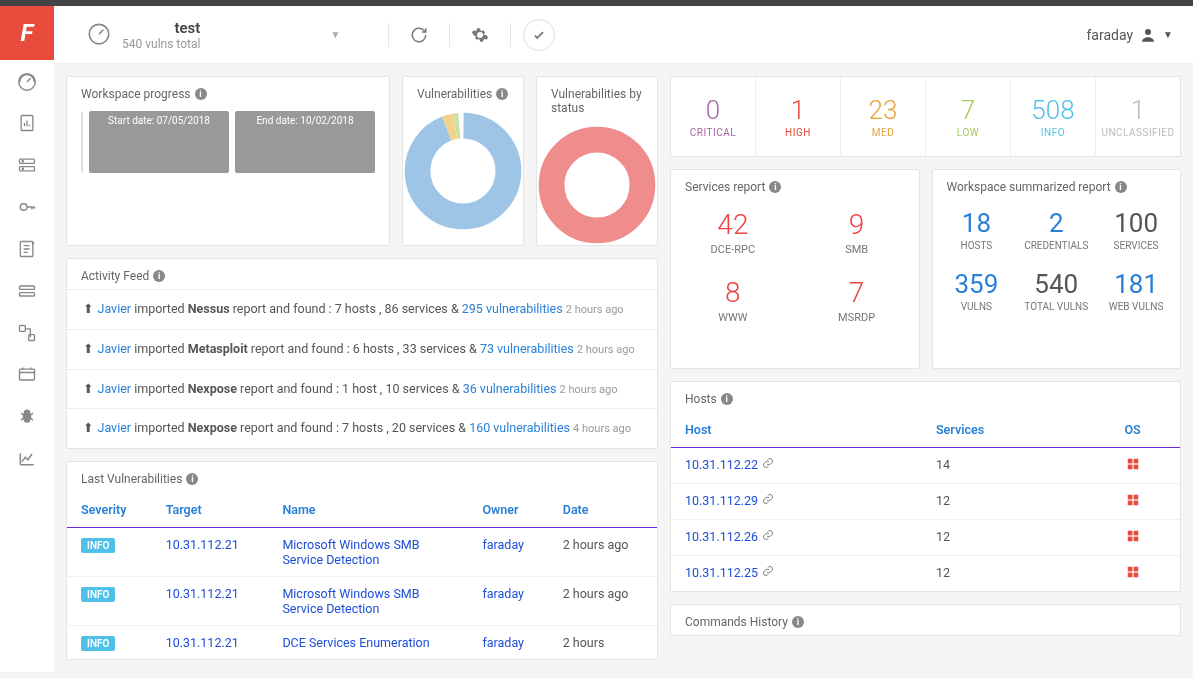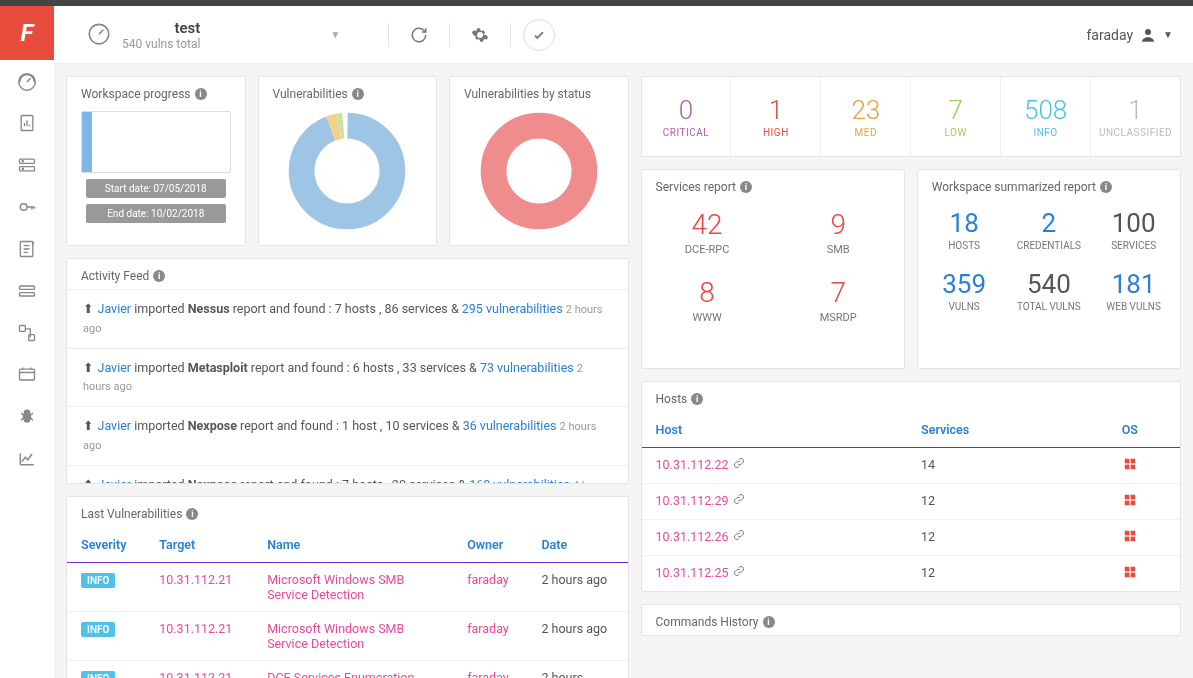--- a/index.html
+++ b/index.html
@@ -23,21 +23,21 @@
 .header-right { margin-left: auto; display: flex; align-items: center; gap: 6px; color: #555; cursor: pointer; font-size: 14px;}
 .content { display: flex; gap: 12px; padding: 12px; background: #f5f5f5; }
 .col { display: flex; flex-direction: column; gap: 12px; }
 .col-left { flex: 1.02; }
 .col-right { flex: 0.98; }
 .panel { background: #fff; border: 1px solid #e4e4e4; border-radius: 2px; }
 .panel-title { font-size: 12px; color: #666; padding: 10px 14px 6px; display: flex; align-items: center; gap: 4px; }
 .info-icon { display: inline-flex; width: 12px; height: 12px; border-radius: 50%; background: #888; color: #fff; font-size: 9px; align-items: center; justify-content: center; font-weight: bold; font-style: normal;}
 .row-panels { display: flex; gap: 12px; }
 .row-panels .panel { flex: 1; height: 170px; }
-.ws-prog-body { padding: 4px 14px 14px; display:flex; flex-direction:column; gap:6px;}
+.ws-prog-body { padding: 4px 14px 14px; display:flex; flex-direction:row; gap:6px;}
 .prog-bar { height: 62px; border: 1px solid #ddd; border-radius: 2px; display:flex;}
 .prog-fill { width: 7%; background: #7eb6e8; }
 .date-pill { background: #999; color: #fff; font-size: 10px; text-align: center; padding: 4px; border-radius: 2px; width: 140px; margin: 0 auto;}
 .donut-wrap { display: flex; justify-content: center; padding-top: 4px; }
 .stats-row { display: flex; background: #fff; border: 1px solid #e4e4e4; }
 .stat { flex: 1; text-align: center; padding: 18px 4px; border-right: 1px solid #f0f0f0; }
 .stat:last-child { border-right: none; }
 .stat-num { font-size: 26px; font-weight: 300; }
 .stat-lbl { font-size: 10px; letter-spacing: 0.5px; margin-top: 2px; }
 .c-critical { color: #a864a8; }
@@ -59,21 +59,21 @@
 .sum-lbl { font-size: 10px; color: #777; margin-top: 2px; }
 .c-link { color: #2980d6; }
 .feed-body { max-height: 194px; overflow-y: auto; }
 .feed-item { padding: 10px 16px; border-top: 1px solid #eee; font-size: 12.5px; color: #555; line-height: 1.5; }
 .feed-item .fi-icon { color: #555; margin-right: 4px;}
 .feed-item a { color: #2980d6; text-decoration: none; }
 .feed-item .ago { color: #999; font-size: 11px; }
 .host-table, .vuln-table { width: 100%; border-collapse: collapse; }
 .host-table th, .vuln-table th { text-align: left; padding: 10px 14px; color: #2980d6; font-weight: 600; font-size: 12.5px; border-bottom: 1px solid #6d28d9; cursor:pointer;}
 .host-table td, .vuln-table td { padding: 9px 14px; border-top: 1px solid #f0f0f0; font-size: 12.5px; vertical-align: top;}
-.host-table a, .vuln-table a { color: #ec4899; text-decoration: none; }
+.host-table a, .vuln-table a { color: #1d4ed8; text-decoration: none; }
 .sev-badge { background: #4fc1e9; color: #fff; font-size: 10px; padding: 2px 6px; border-radius: 2px; font-weight: 600;}
 .os-icon { display: inline-block; width: 14px; height: 14px; }
 .os-icon svg { width: 14px; height: 14px; }
 .link-icon { color: #777; margin-left: 4px;}
 .circle-btn { width:32px; height:32px; border:1px solid #ddd; border-radius:50%; display:flex;align-items:center;justify-content:center;}
 </style>
 </head>
 <body>
 
 <div class="topbar-strip"></div>

